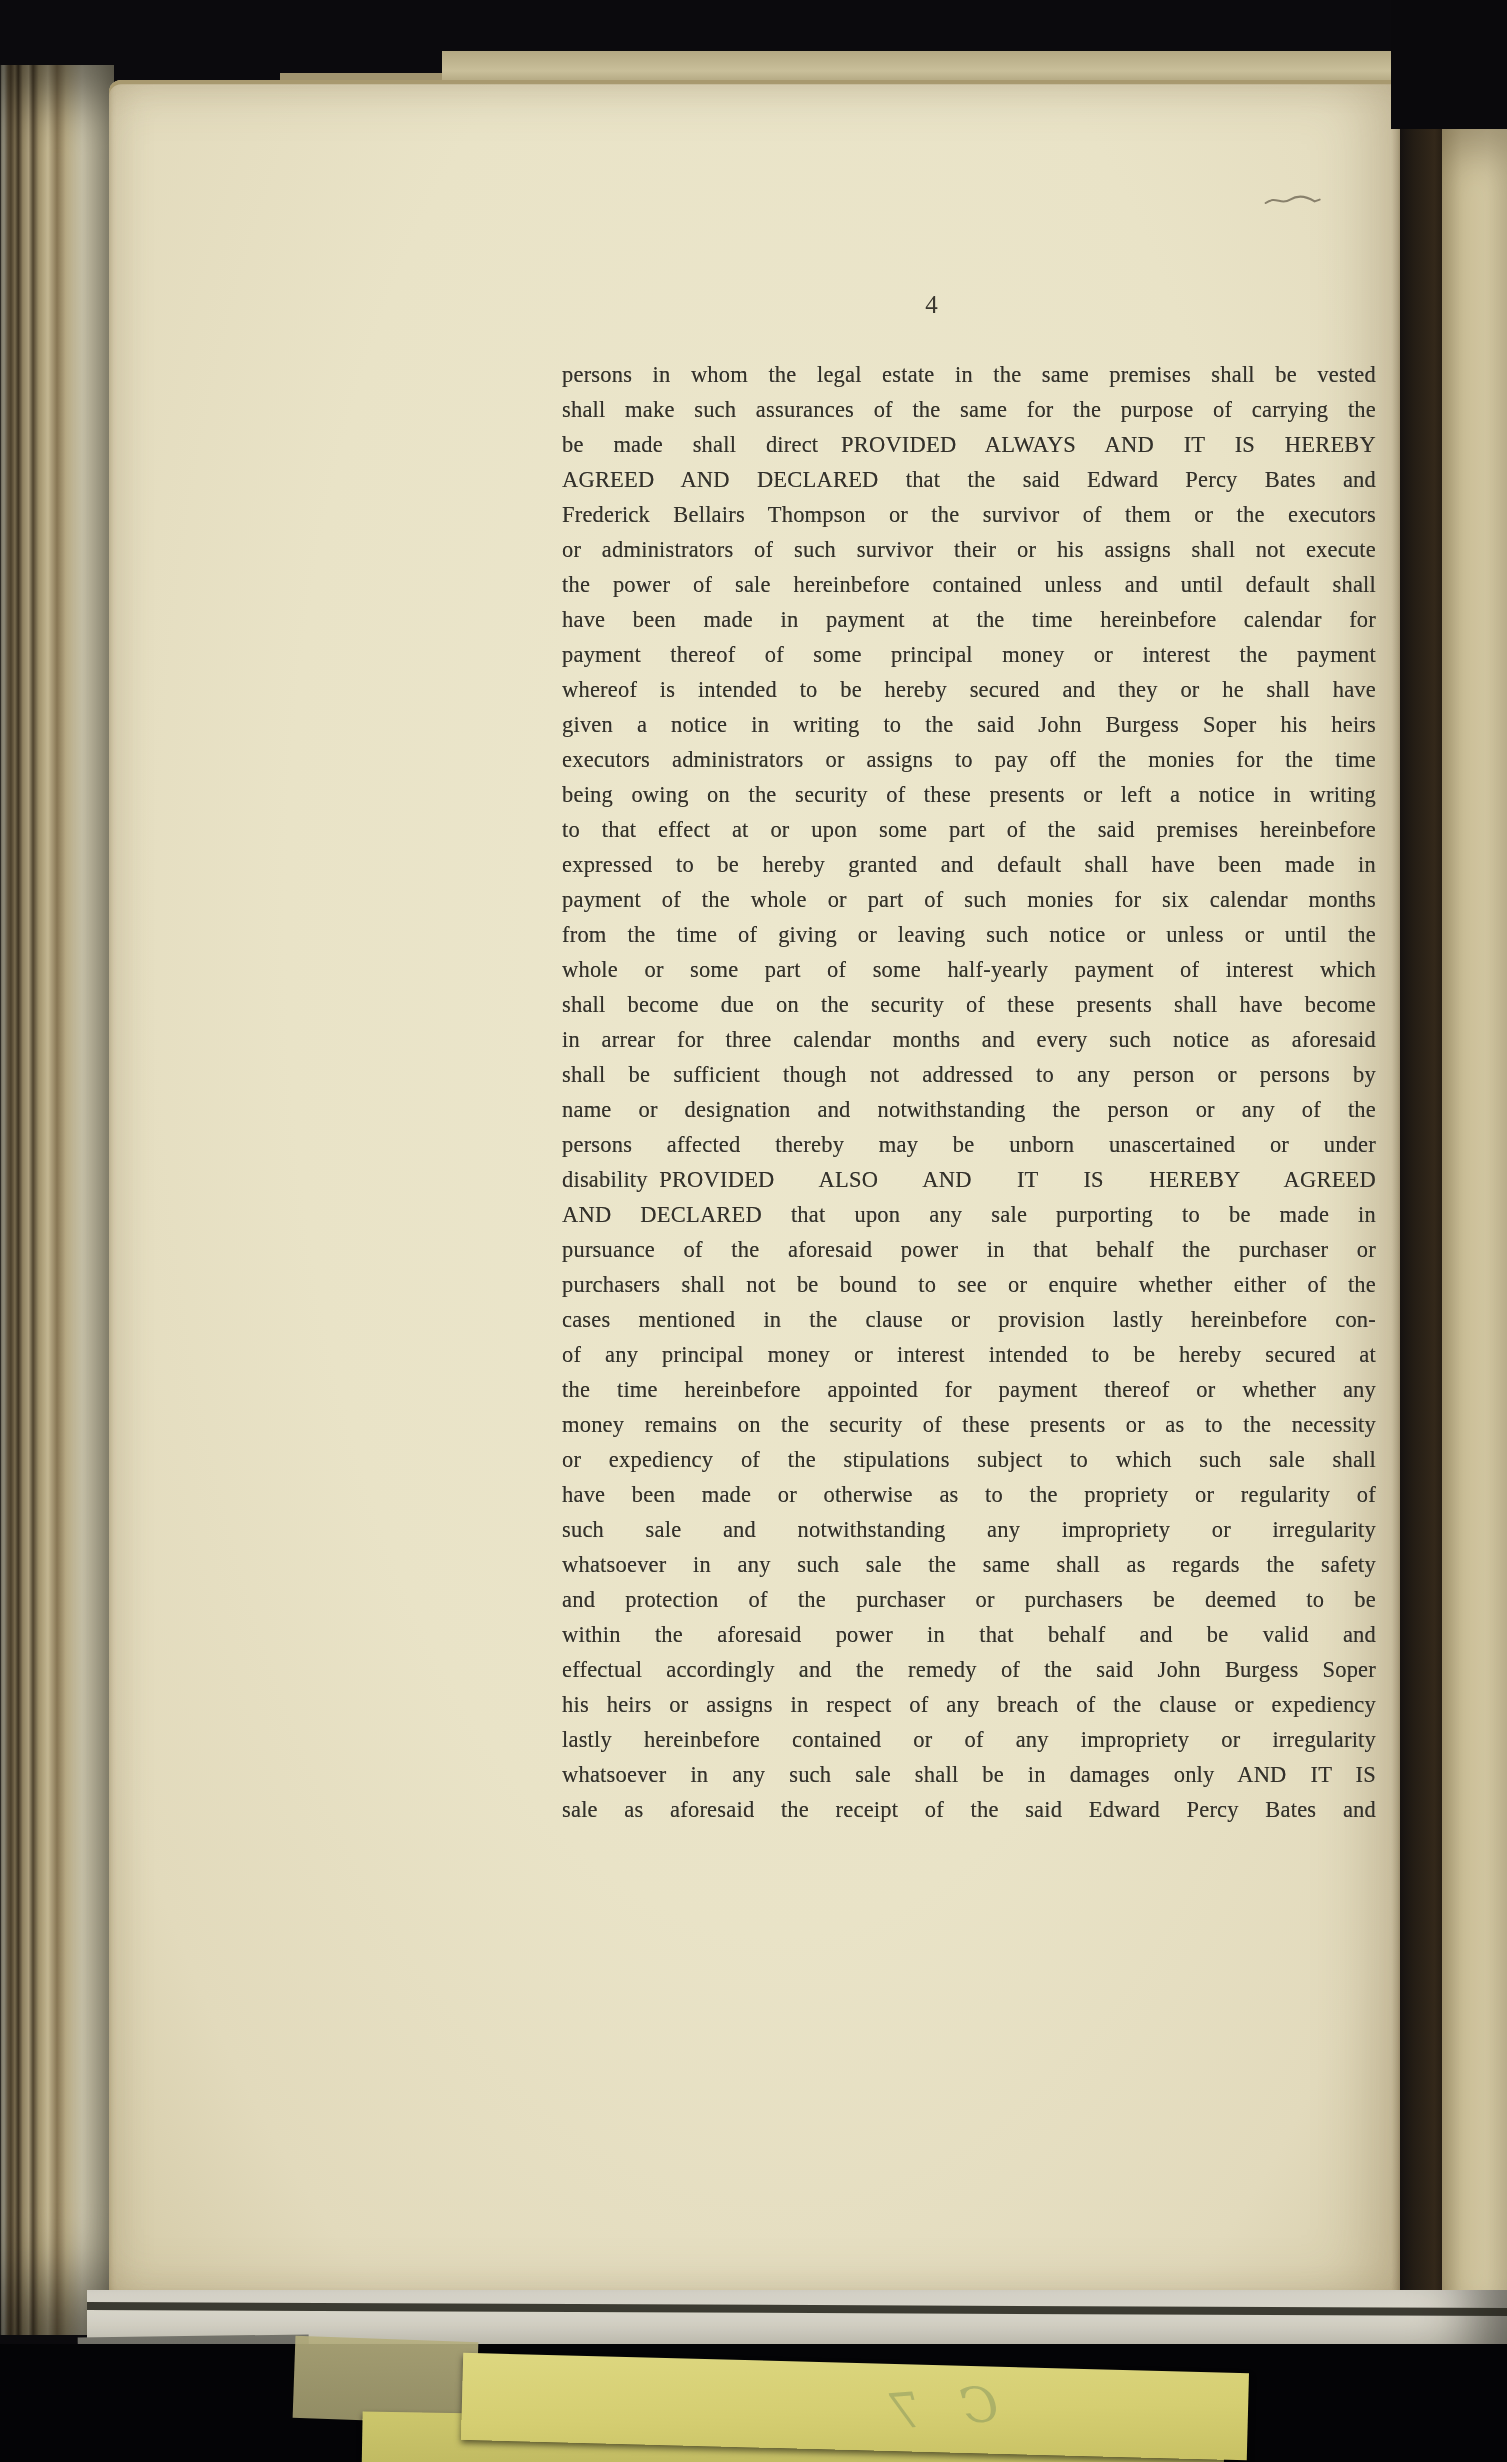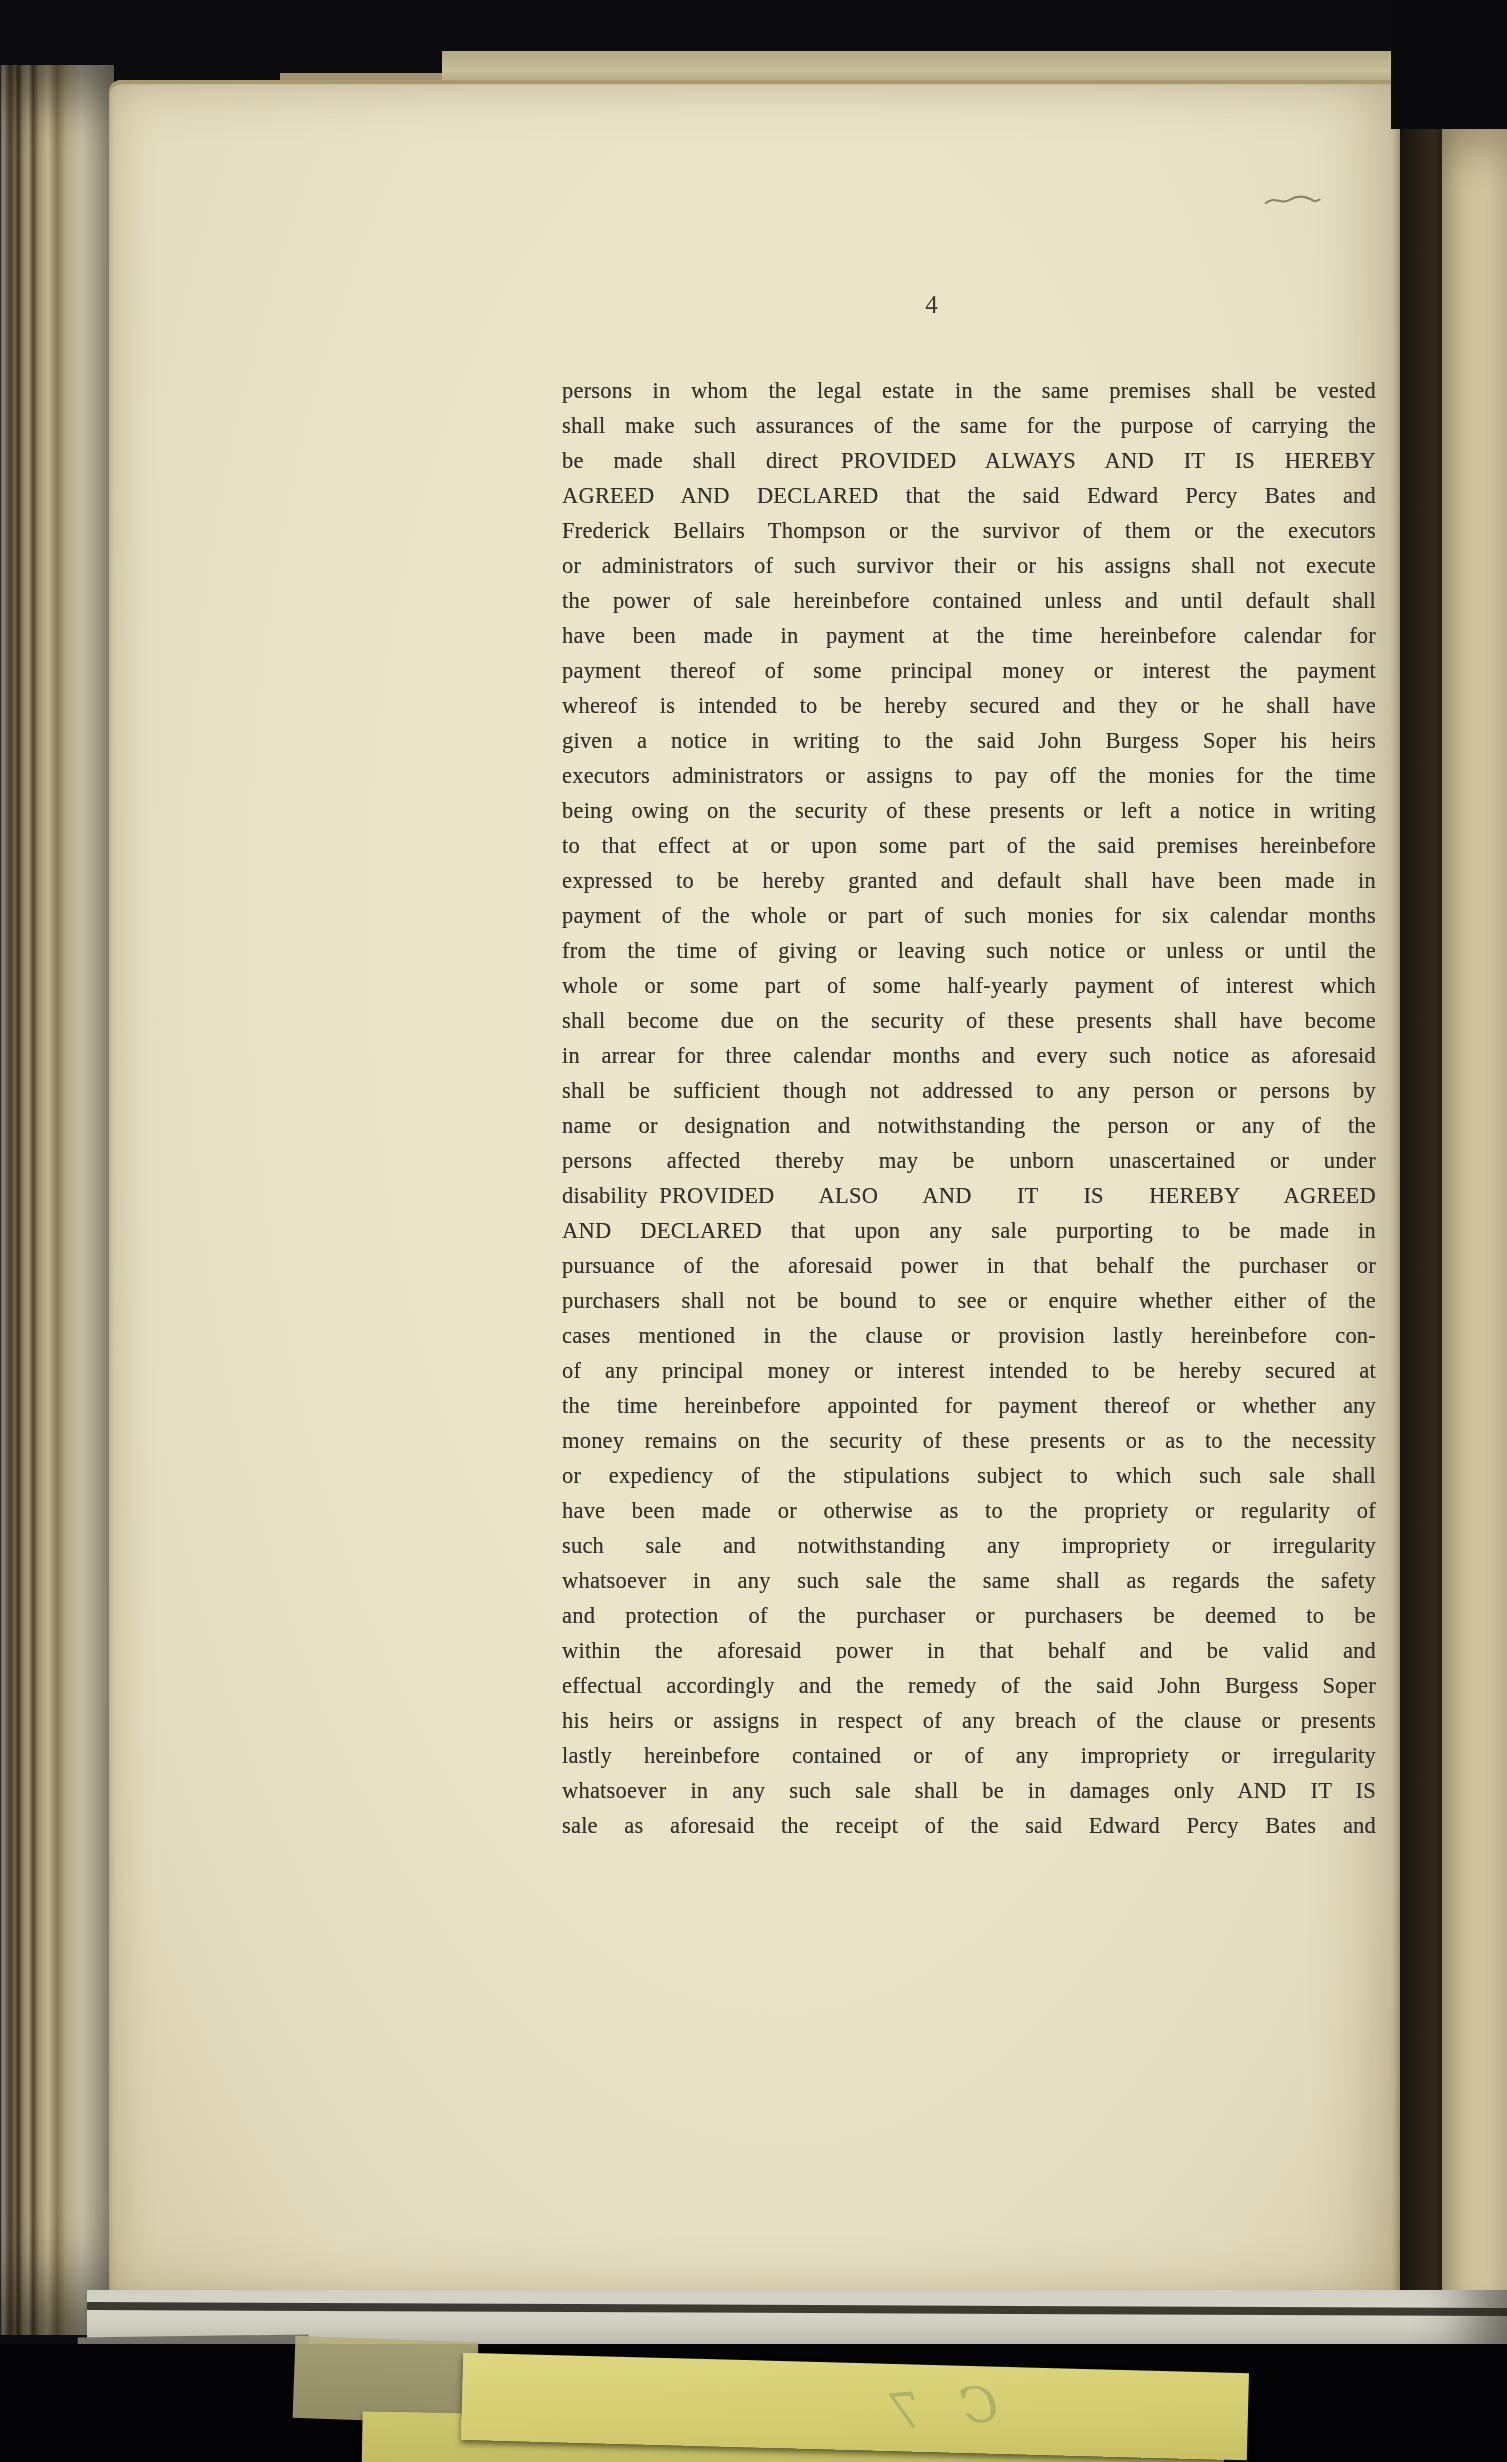--- a/index.html
+++ b/index.html
@@ -27,21 +27,21 @@
     border-radius:12px 6.8px 3.4px 8.5px;
     background:radial-gradient(ellipse at 52% 38%, #ece7cd 0%, #e9e3c7 52%, #e2dabc 82%, #d3c9a6 100%);
     box-shadow:inset 0 4.2px 0 #a8996f, inset 0 -3.4px 6.8px rgba(120,100,60,.45),
                inset -29px 0 59px rgba(110,90,55,.28), inset 12px 0 34px rgba(120,100,60,.18);}
 
   .page-number{position:absolute;left:797px;top:211px;width:51px;
     font-size:25px;color:#3a372f;text-align:center;}
 
   .ink-mark{position:absolute;left:1155px;top:112px;width:59px;height:18.7px;opacity:.75;}
 
-  .text-block{position:absolute;left:453px;top:277px;width:814px;margin-top:16px;}
+  .text-block{position:absolute;left:453px;top:277px;width:814px;}
   .tline{font-size:22.5px;line-height:35px;color:#33312b;
     text-align:justify;text-align-last:justify;-moz-text-align-last:justify;
     text-justify:inter-word;letter-spacing:0.2px;white-space:normal;
     text-shadow:0 0 0.4px rgba(45,43,38,.55);}
 
   
   .gutter{position:absolute;left:1391px;top:85px;width:56px;height:2208px;
     background:linear-gradient(90deg, rgba(70,56,34,0) 0%, rgba(66,52,30,.45) 40%,
       #33281a 78%, #1f1810 100%);}
   .next-page{position:absolute;left:1442px;top:126px;width:65px;height:2168px;
@@ -125,21 +125,21 @@
         <div class="tline">of any principal money or interest intended to be hereby secured at</div>
         <div class="tline">the time hereinbefore appointed for payment thereof or whether any</div>
         <div class="tline">money remains on the security of these presents or as to the necessity</div>
         <div class="tline">or expediency of the stipulations subject to which such sale shall</div>
         <div class="tline">have been made or otherwise as to the propriety or regularity of</div>
         <div class="tline">such sale and notwithstanding any impropriety or irregularity</div>
         <div class="tline">whatsoever in any such sale the same shall as regards the safety</div>
         <div class="tline">and protection of the purchaser or purchasers be deemed to be</div>
         <div class="tline">within the aforesaid power in that behalf and be valid and</div>
         <div class="tline">effectual accordingly and the remedy of the said John Burgess Soper</div>
-        <div class="tline">his heirs or assigns in respect of any breach of the clause or presents</div>
+        <div class="tline">his heirs or assigns in respect of any breach of the clause or expediency</div>
         <div class="tline">lastly hereinbefore contained or of any impropriety or irregularity</div>
         <div class="tline">whatsoever in any such sale shall be in damages only AND IT IS</div>
         <div class="tline">sale as aforesaid the receipt of the said Edward Percy Bates and</div>
       </div>
   </div>
 
   <div class="gutter"></div>
   <div class="next-page"></div>
   <div class="black-tr"></div>
 

